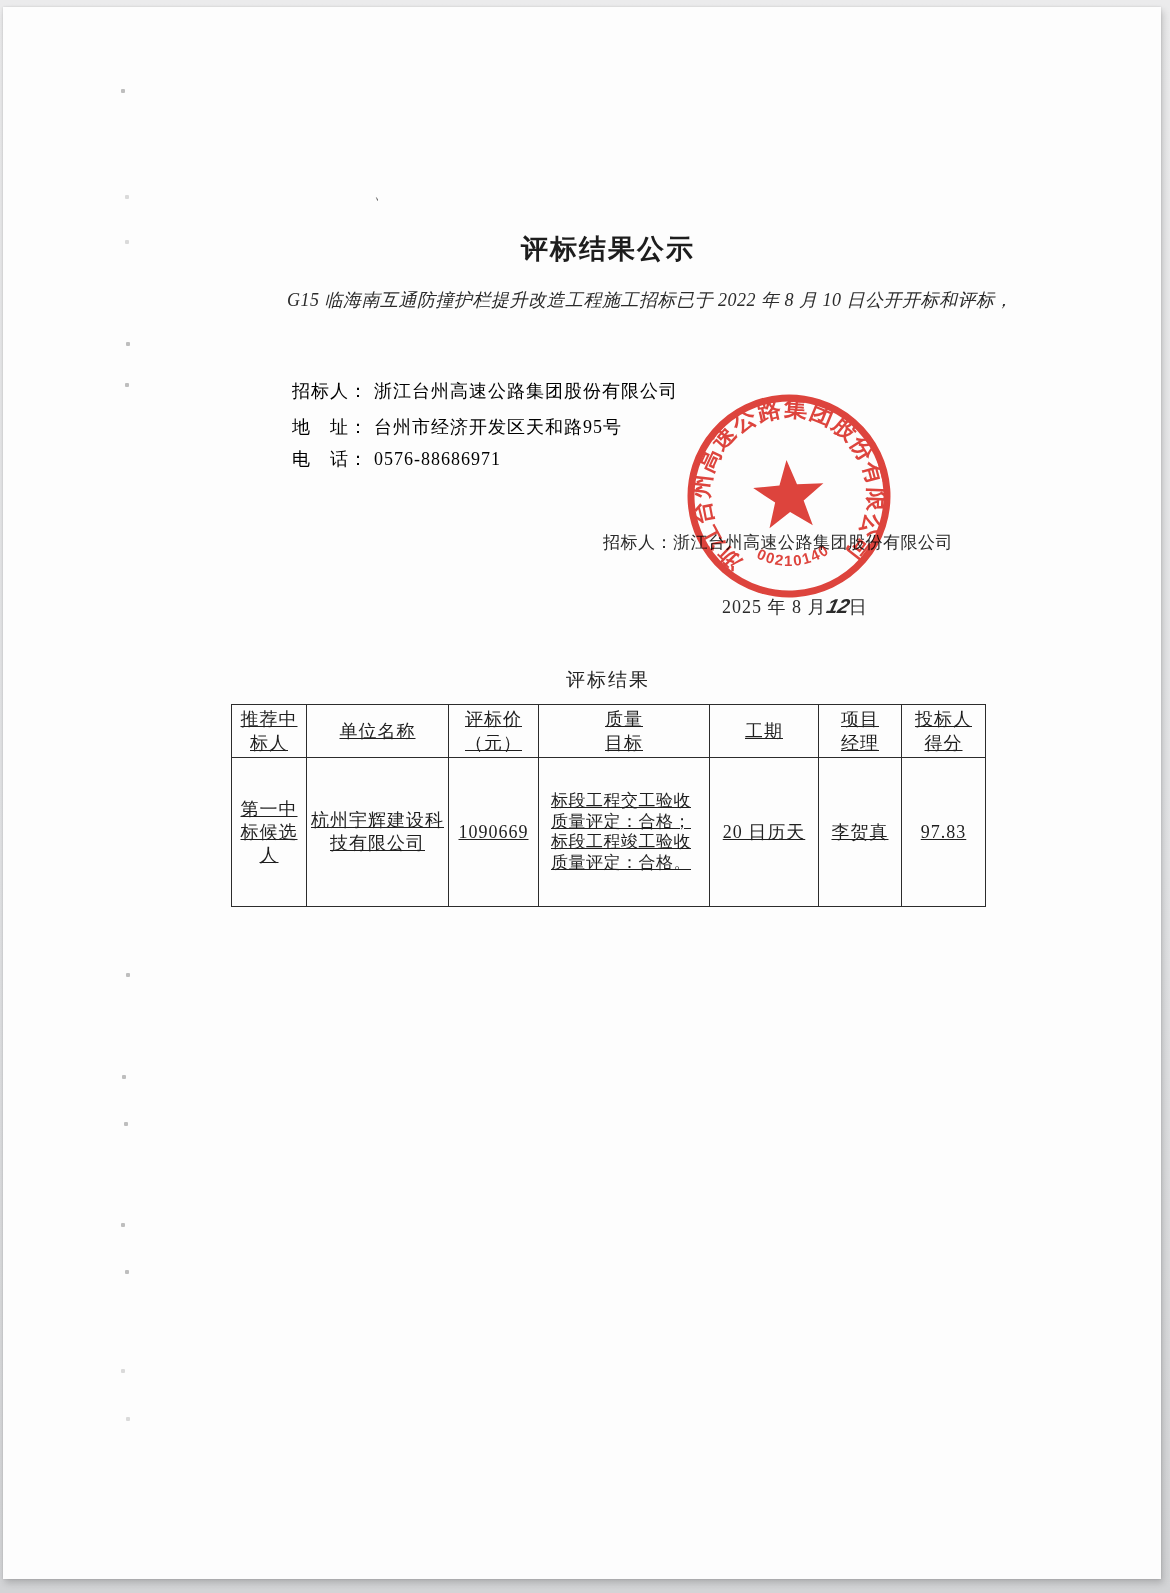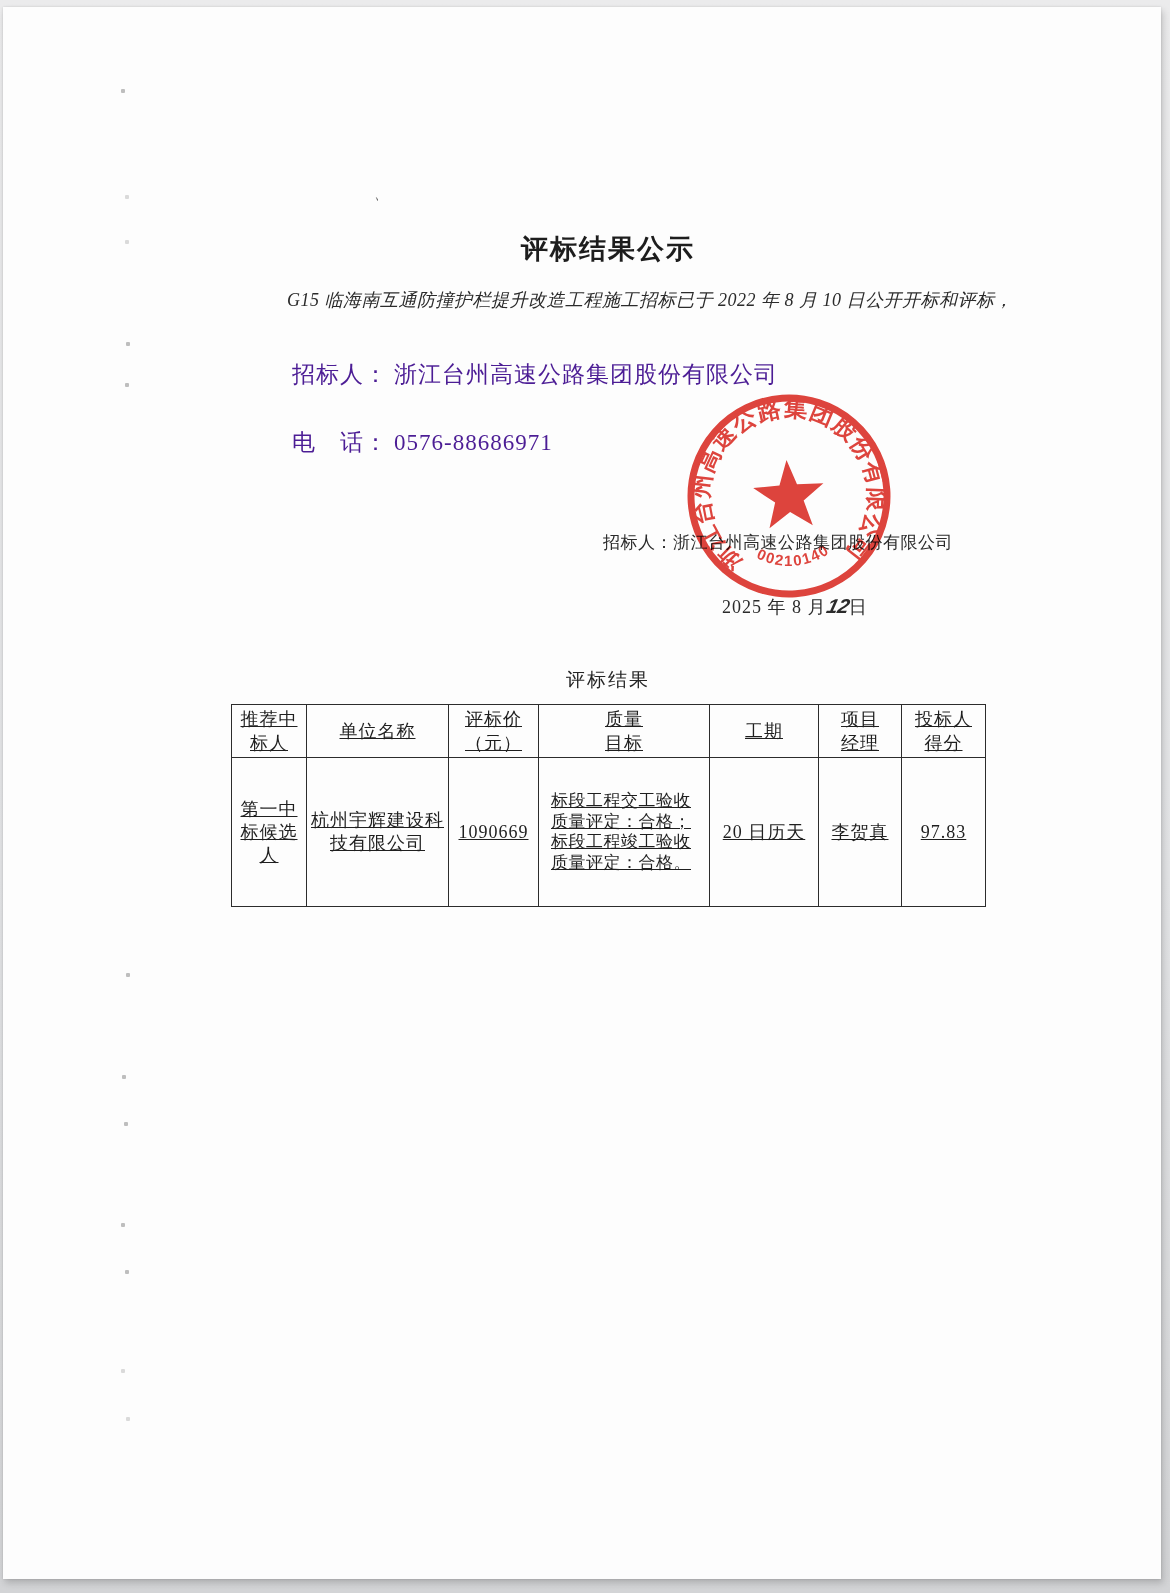--- a/index.html
+++ b/index.html
@@ -23,22 +23,23 @@
     font-family:"Liberation Sans","DejaVu Sans",sans-serif;
     font-weight:bold;font-size:27px;letter-spacing:2px;color:#1d1d1d;
   }
   .para{
     position:absolute;font-size:18px;letter-spacing:.5px;color:#2b2b2b;
     white-space:nowrap;
   }
   .para.l1{left:284px;top:281px;font-style:italic;}
   .para.l2{left:252px;top:314px;}
   .info-line{
-    position:absolute;left:289px;font-size:23px;letter-spacing:1px;color:#4c1d95;
+    position:absolute;left:289px;font-size:18px;letter-spacing:1px;color:#000000;
     white-space:nowrap;
+    margin-top:20px;
   }
   .info-line .lbl{margin-right:6px;}
   .sig-line{
     position:absolute;left:600px;top:524px;
     font-size:17px;letter-spacing:.5px;color:#2b2b2b;white-space:nowrap;
   }
   .date-line{
     position:absolute;left:719px;top:588px;
     font-size:18px;letter-spacing:1px;color:#2b2b2b;white-space:nowrap;
   }
@@ -97,20 +98,23 @@
 
 <div class="viewport">
   <div class="page">
 
     <div class="doc-title">评标结果公示</div>
 
     <div class="para l1">G15 临海南互通防撞护栏提升改造工程施工招标已于 2022 年 8 月 10 日公开开标和评标，</div>
 
     <div class="info-line" style="top:352px;">
       <span class="lbl">招标人：</span><span>浙江台州高速公路集团股份有限公司</span>
+    </div>
+    <div class="info-line" style="top:388px;">
+      <span class="lbl">地　址：</span><span>台州市经济开发区天和路95号</span>
     </div>
     <div class="info-line" style="top:420px;">
       <span class="lbl">电　话：</span><span>0576-88686971</span>
     </div>
 
     <div class="sig-line">招标人：浙江台州高速公路集团股份有限公司</div>
 
     <div class="date-line">
       <span>2025 年 8 月</span><span class="day">12</span><span>日</span>
     </div>

